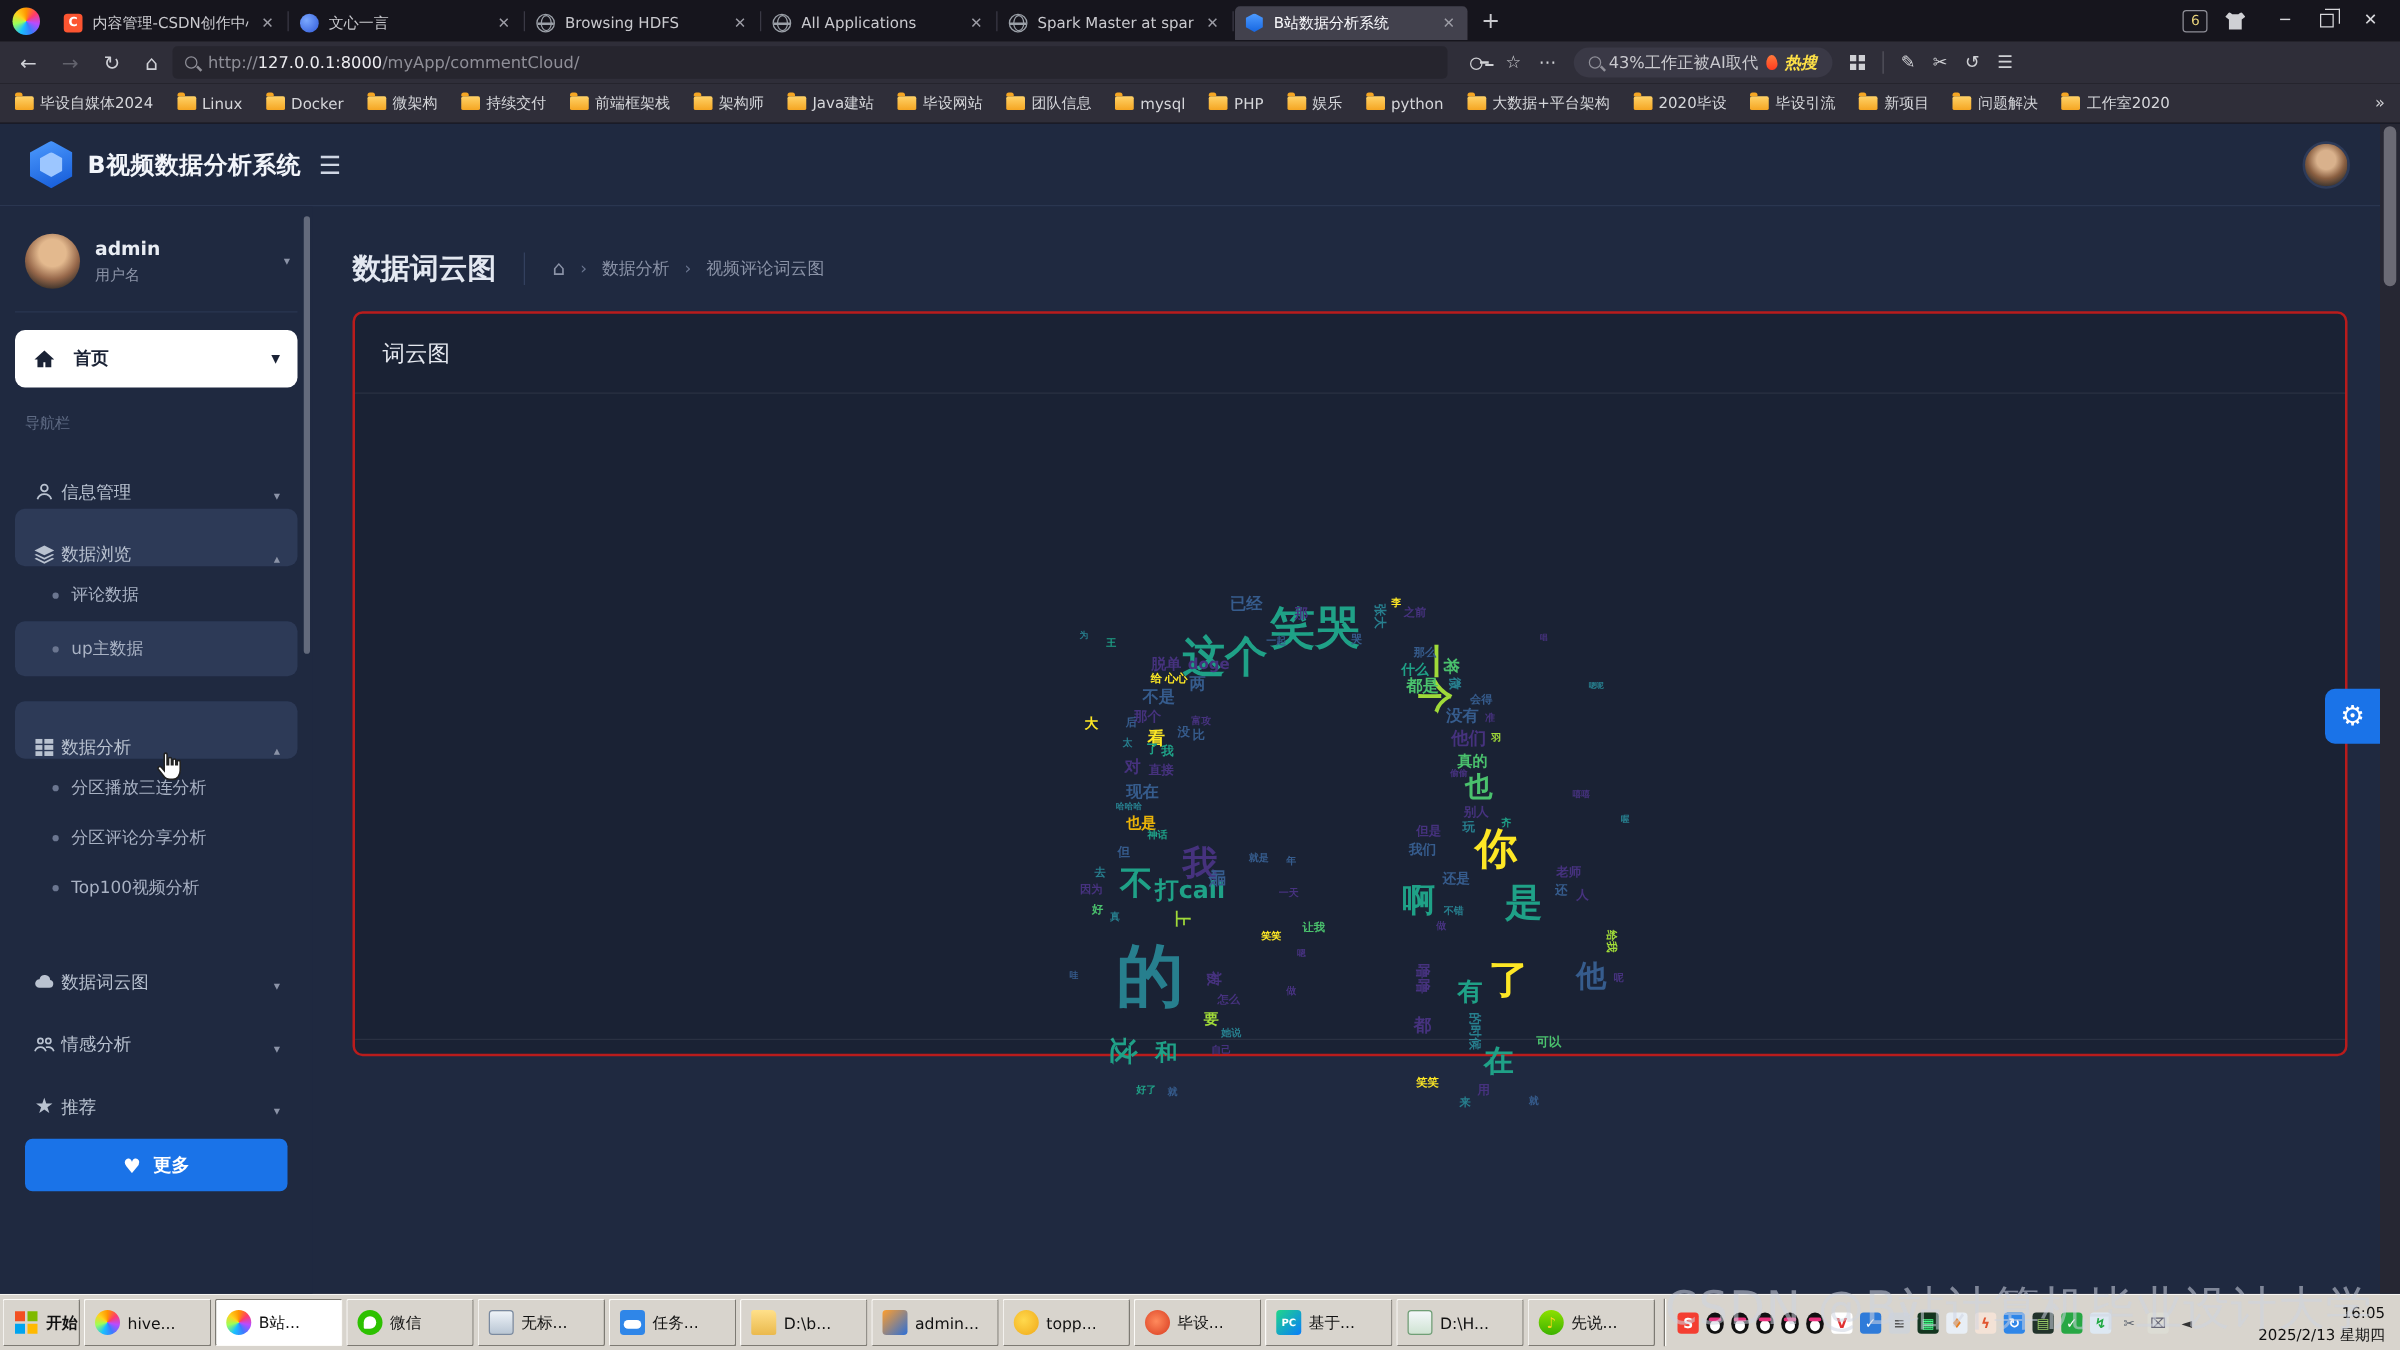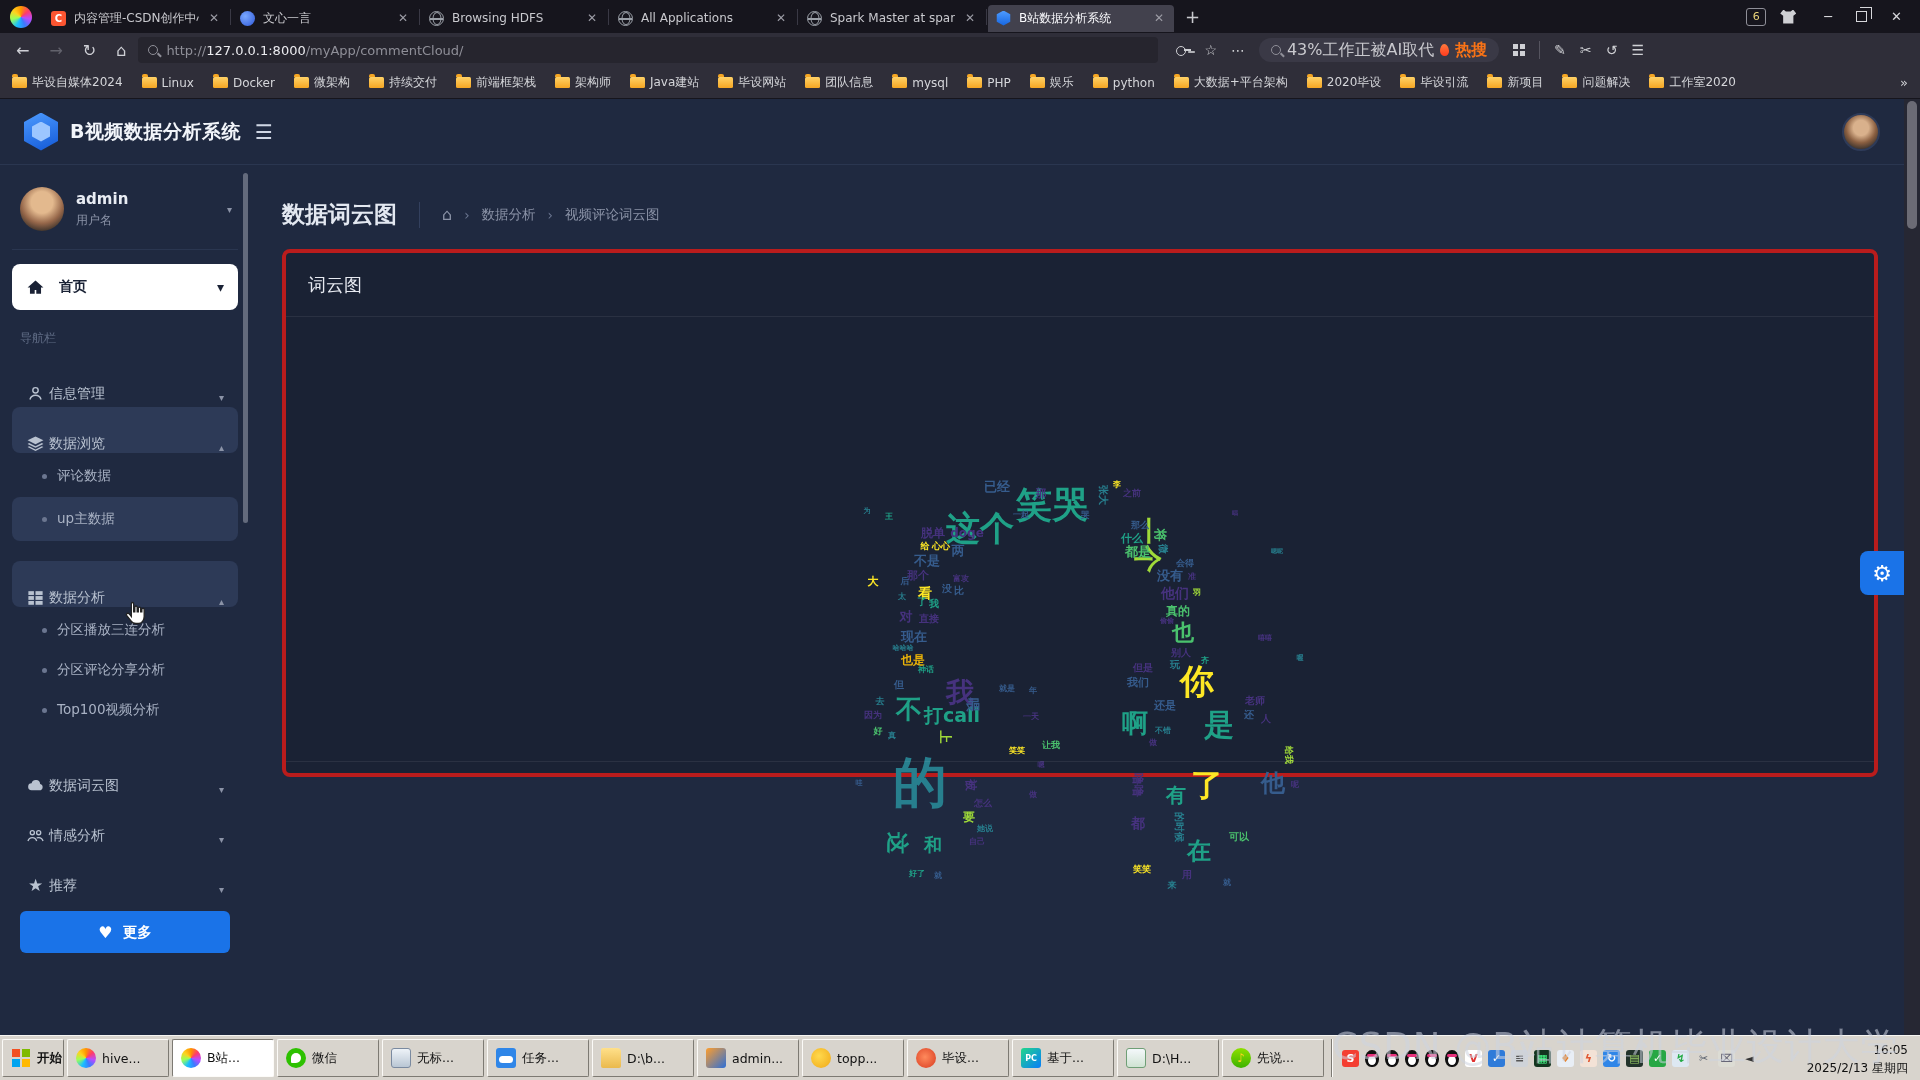--- a/index.html
+++ b/index.html
@@ -48,24 +48,24 @@
     right:-5px; bottom:-2px; transform:rotate(45deg); }
   .url-host { color:#ececf0; }
   .tool-right { display:flex; align-items:center; gap:14px; margin-left:14px; color:#cfd0d4; }
   .keyico { width:14px; height:8px; position:relative; }
   .keyico::before { content:""; position:absolute; left:0; top:0; width:8px; height:8px;
     border:1.6px solid #cfd0d4; border-radius:50%; }
   .keyico::after { content:""; position:absolute; left:8px; top:3px; width:7px; height:1.6px; background:#cfd0d4;
     box-shadow:4px 2px 0 -0.2px #cfd0d4; }
   .glyph { font-size:14px; }
   .search-pill { display:flex; align-items:center; gap:6px; background:#3a3946; border-radius:14px;
-    height:24px; padding:0 12px; font-size:16px; color:#c9c9ce; }
+    height:24px; padding:0 12px; font-size:13px; color:#c9c9ce; }
   .flame { width:9px; height:12px; background:linear-gradient(#ff7a3c,#ff3b1f); border-radius:50% 50% 50% 50%/60% 60% 40% 40%;
     transform:rotate(-3deg); }
-  .hot { color:#f97316; font-weight:bold; }
+  .hot { color:#fde047; font-weight:bold; font-style:italic; }
   .grid4 { width:12px; height:12px; display:grid; grid-template-columns:5px 5px; gap:2px; }
   .grid4 i { background:#cfd0d4; width:5px; height:5px; display:block; }
   .vbar { width:1px; height:18px; background:#55545f; }
 
   .bookmarks { height:32px; background:#2f2e39; display:flex; align-items:center; padding:0 12px; gap:19px;
     font-size:12px; color:#d5d6da; border-bottom:1px solid #16151d; }
   .bm { display:flex; align-items:center; gap:5px; white-space:nowrap; }
   .folder { width:15px; height:11px; background:linear-gradient(#ffd267,#f5a623); border-radius:1.5px; position:relative; flex:none; }
   .folder::before { content:""; position:absolute; top:-3px; left:0; width:6px; height:3px;
     background:#f5a623; border-radius:2px 2px 0 0; }
@@ -113,22 +113,22 @@
     display:flex; align-items:center; justify-content:center; gap:10px; font-size:14.5px; font-weight:bold; }
   .morebtn .hrt { font-size:16px; }
 
   .main { position:absolute; left:250px; top:66px; width:1654px; height:870px; }
   .pagehead { display:flex; align-items:center; margin:34px 0 0 32px; }
   .pg-title { color:#e3e8f1; font-size:23px; font-weight:bold; }
   .ph-div { width:1px; height:26px; background:#33405e; margin:0 22px; }
   .crumbs { display:flex; align-items:center; gap:12px; color:#8b93a7; font-size:13.5px; }
   .crumbs .home { font-size:16px; }
   .crumbs .sep { color:#6b7690; }
-  .card { position:absolute; left:32px; top:84px; width:1596px; height:528px; background:#1a2234;
-    border:4px solid #b91c1c; border-radius:8px; }
+  .card { position:absolute; left:32px; top:84px; width:1596px; height:596px; background:#1a2234;
+    border:2px solid #b91c1c; border-radius:8px; }
   .card-h { height:64px; display:flex; align-items:center; padding:0 22px; color:#e6e9f0; font-size:18px;
     border-bottom:1px solid rgba(255,255,255,0.07); }
   .card-f { position:absolute; bottom:0; left:0; right:0; height:12px; border-top:1px solid rgba(255,255,255,0.07); }
   .cloudbox { position:absolute; left:50%; top:330px; transform:translate(-50%,-50%) translateY(100px);
     width:470px; height:460px; }
   .cloudbox span { position:absolute; font-weight:bold; white-space:nowrap; line-height:1; }
   .pagefoot { position:absolute; left:32px; top:736px; width:1596px; border-top:1px solid #2a3650;
     padding:22px 10px 0 14px; display:flex; gap:44px; font-size:14px; }
   .pagefoot a { color:#1f6ce8; text-decoration:none; }
 

